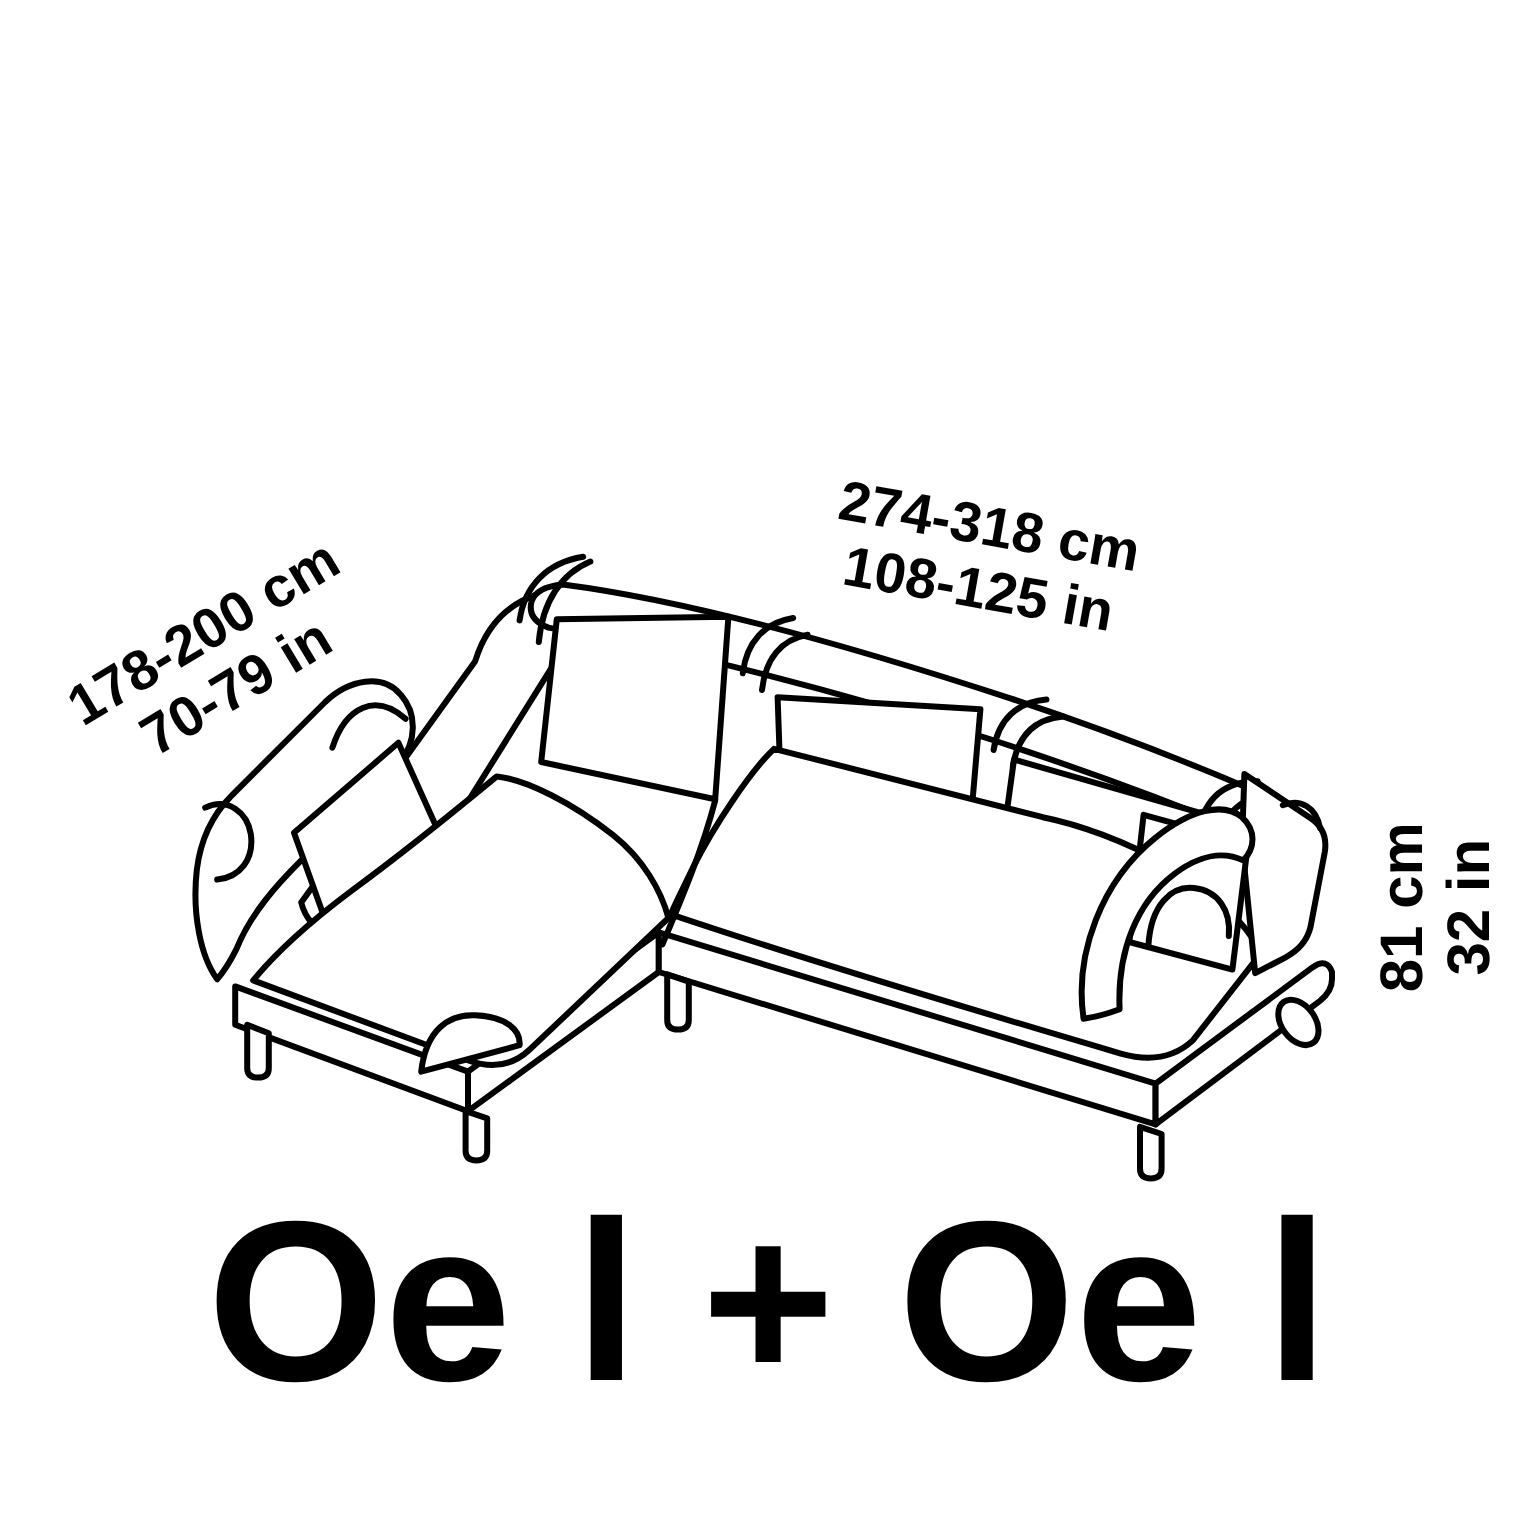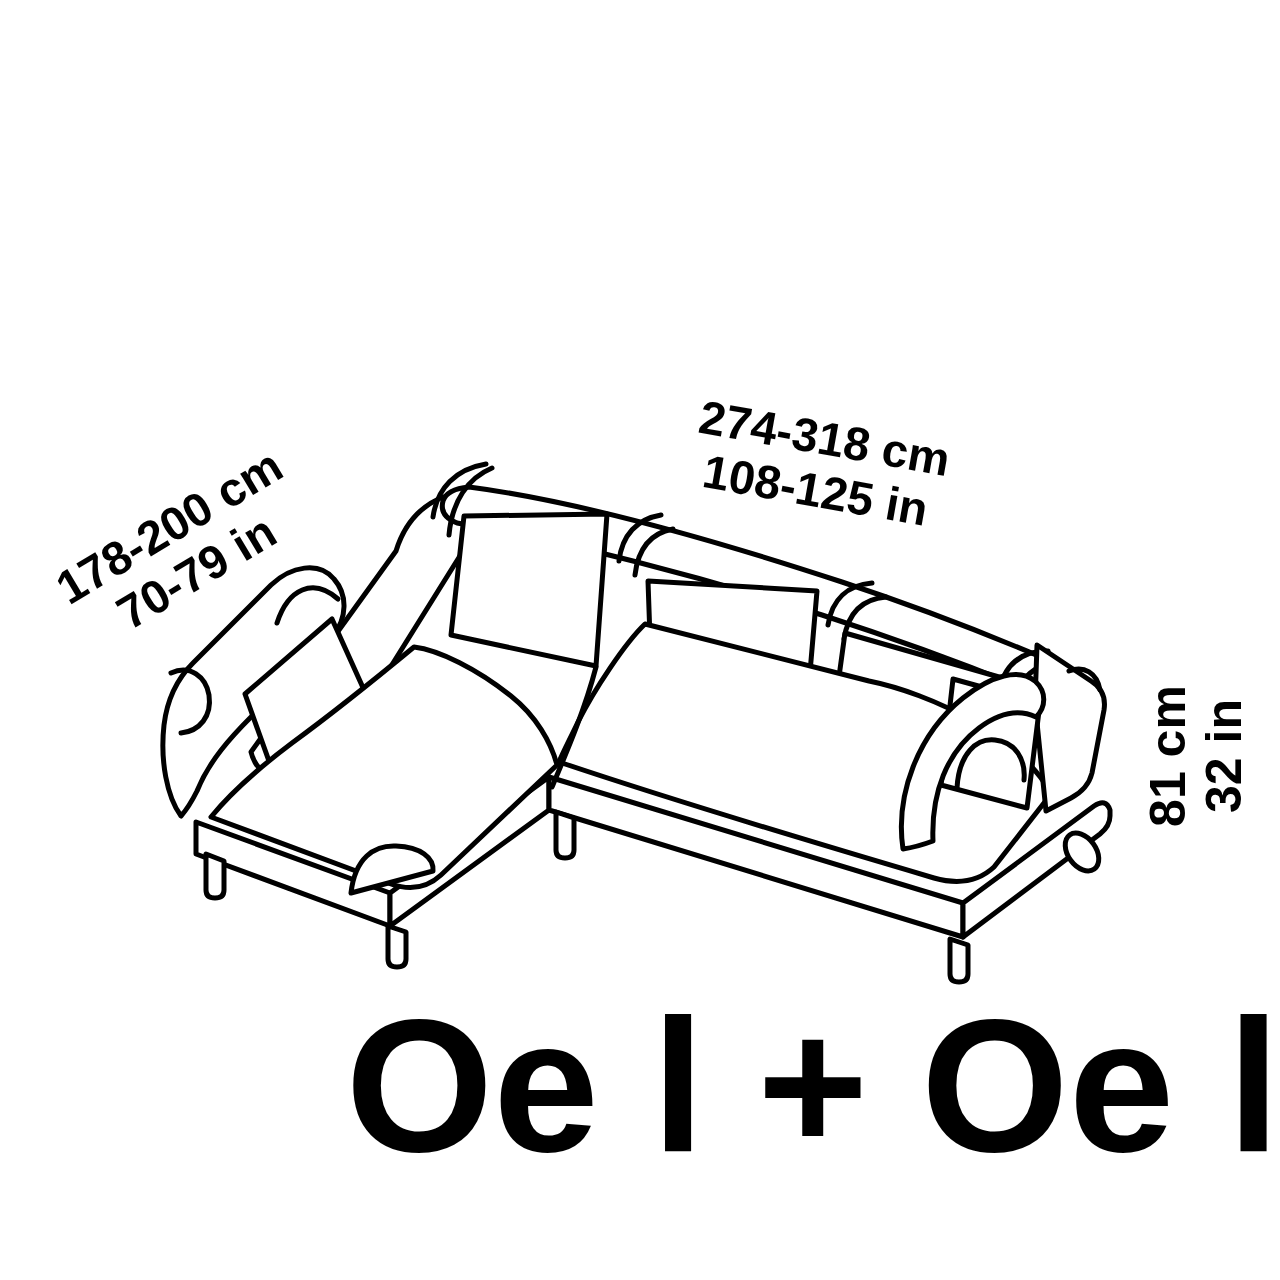--- a/index.html
+++ b/index.html
@@ -63,21 +63,21 @@
   }
   .caption {
     position: absolute;
     left: 0;
     top: 990px;
     width: 1280px;
     font-size: 190px;
     font-weight: 700;
     line-height: 1;
     color: #000000;
-    text-align: right;
+    text-align: center;
     white-space: nowrap;
   }
 </style>
 </head>
 <body>
 
 <div class="canvas">
 
   <svg class="sofa-svg" viewBox="0 0 1280 1280" aria-hidden="true">
 

